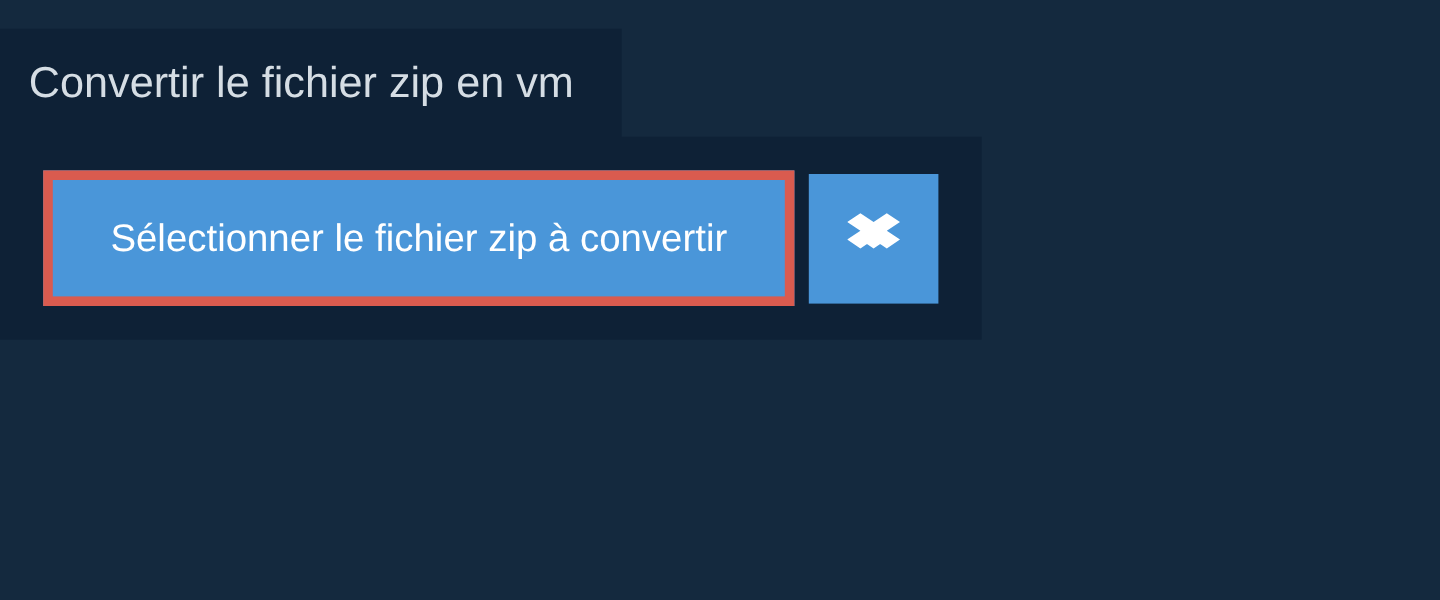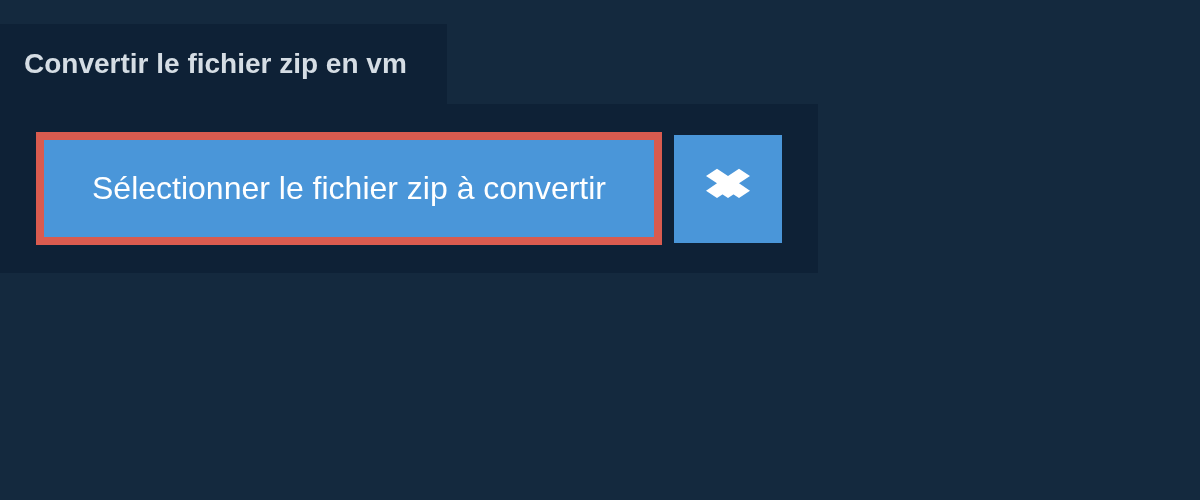--- a/index.html
+++ b/index.html
@@ -15,22 +15,22 @@
       overflow: hidden;
     }
     .title-bar {
       background: #0e2136;
       display: inline-block;
       padding: 24px 40px 24px 24px;
       margin-top: 24px;
     }
     .title-text {
       color: #d5dde4;
-      font-size: 28px;
-      font-weight: 700;
+      font-size: 36px;
+      font-weight: 400;
     }
     .upload-panel {
       background: #0e2136;
       margin: 0;
       padding: 28px 36px;
       display: flex;
       align-items: center;
       gap: 12px;
     }
     .select-file-btn {

